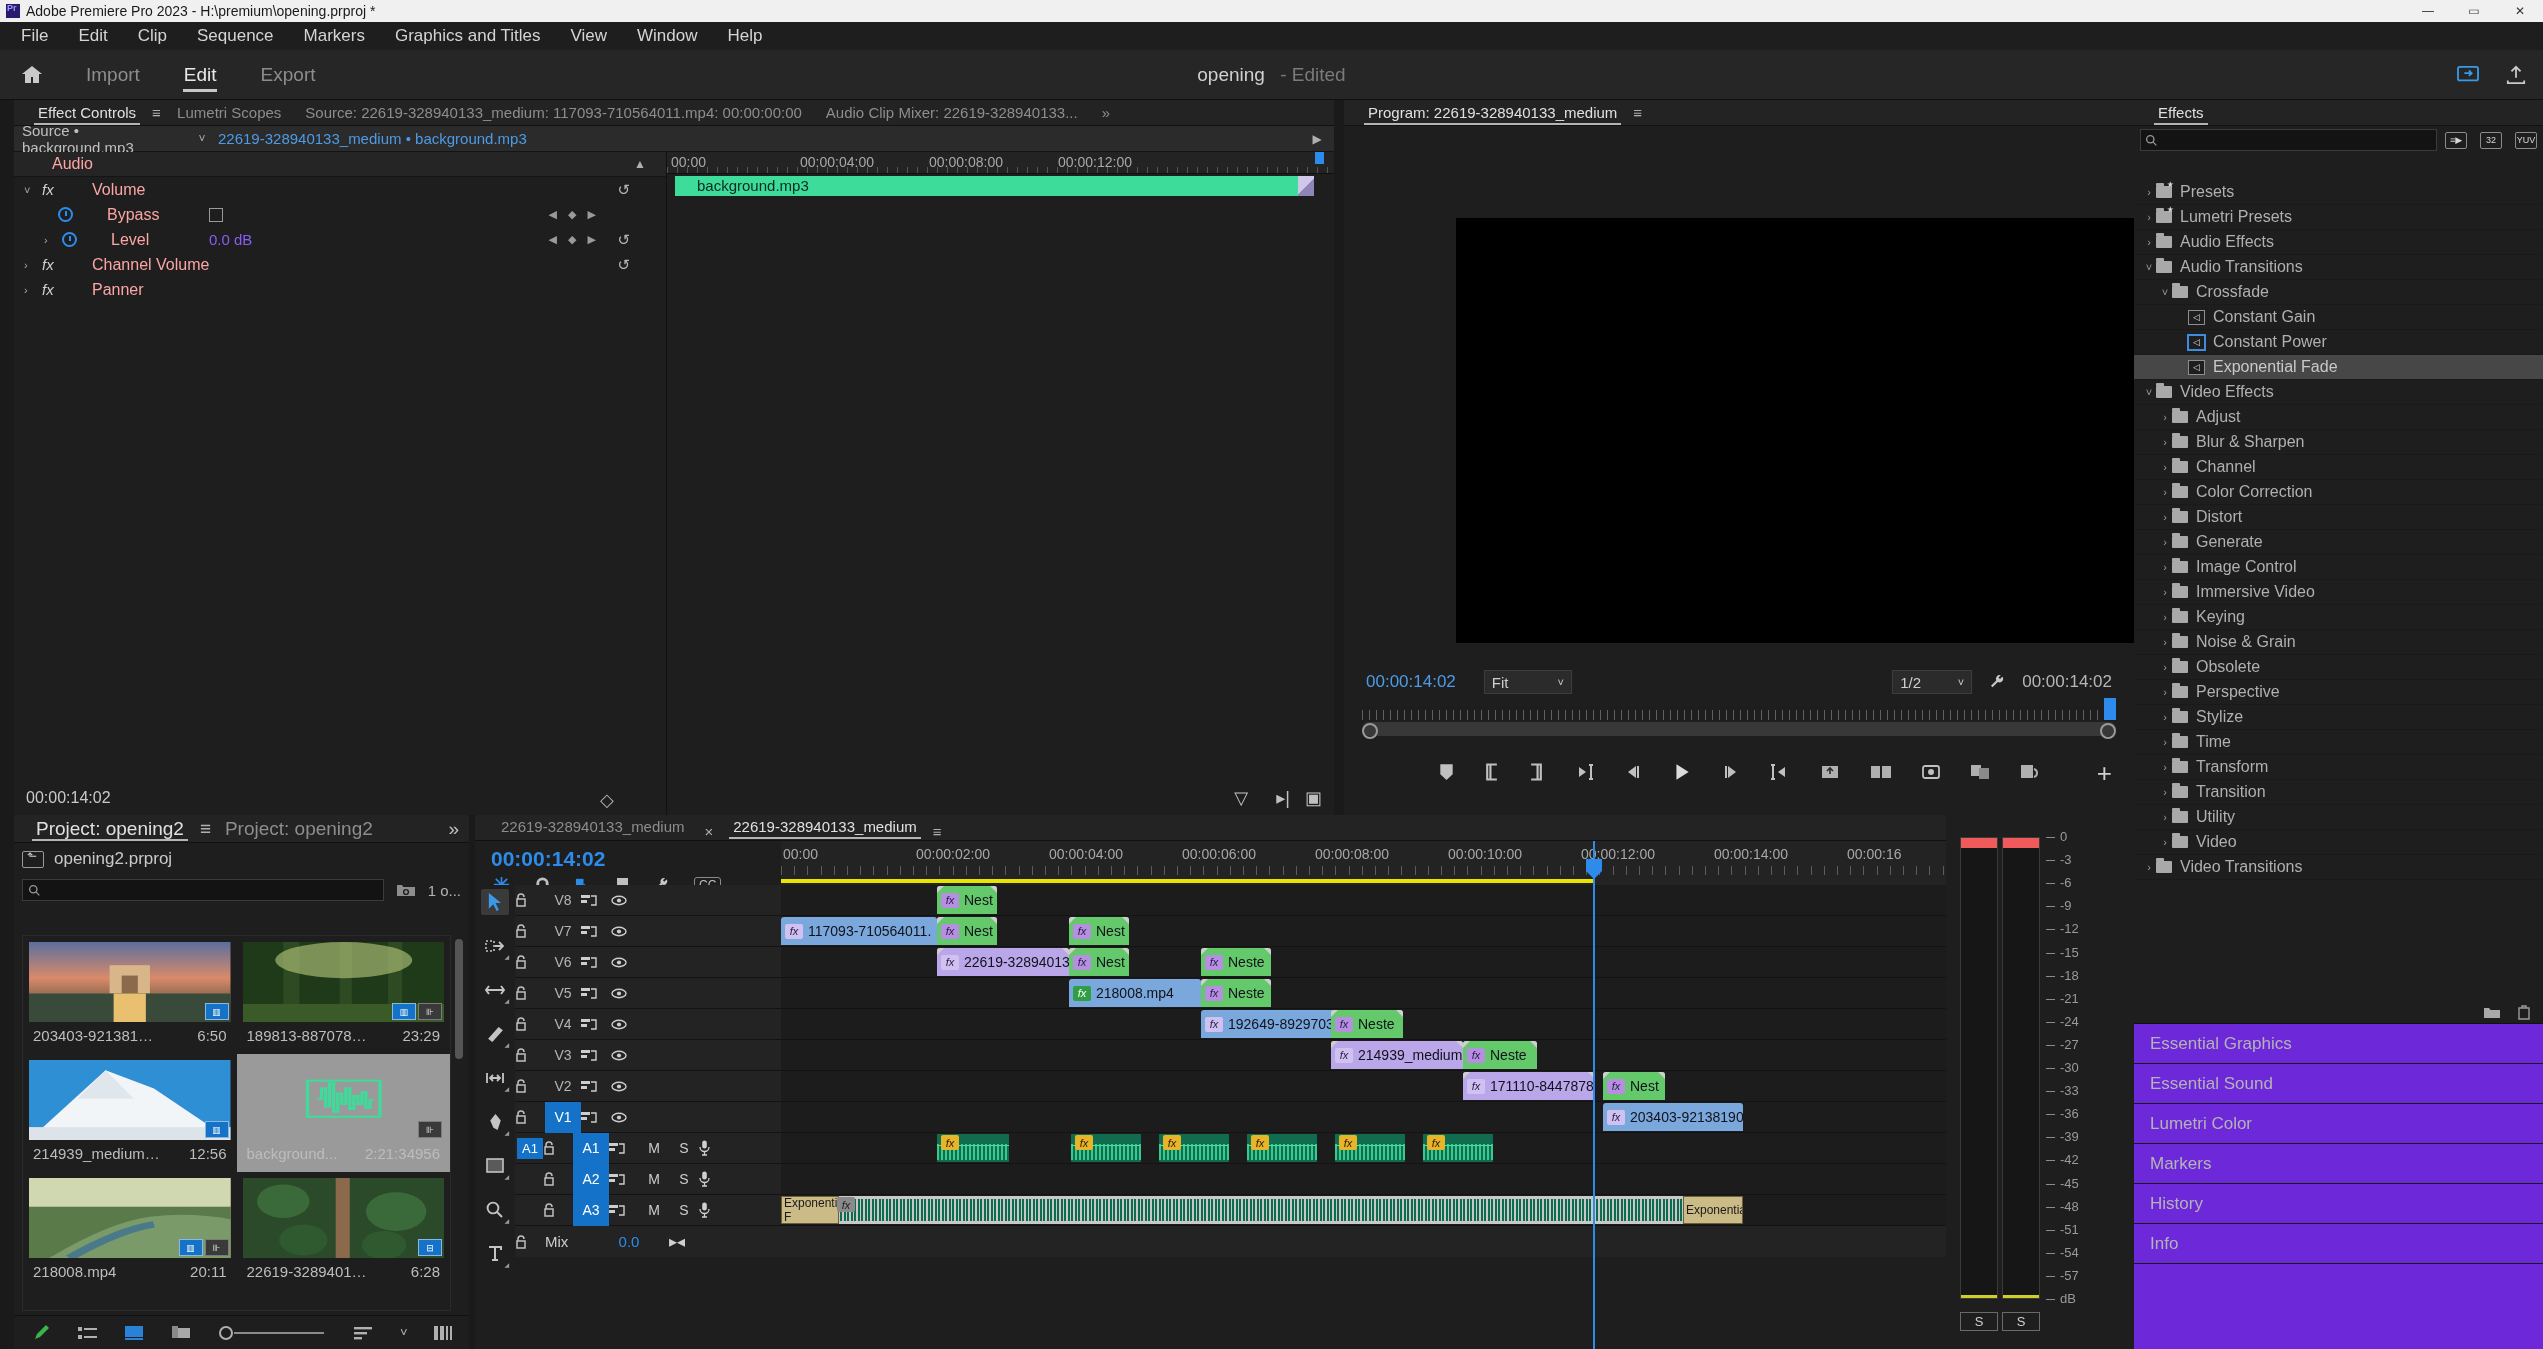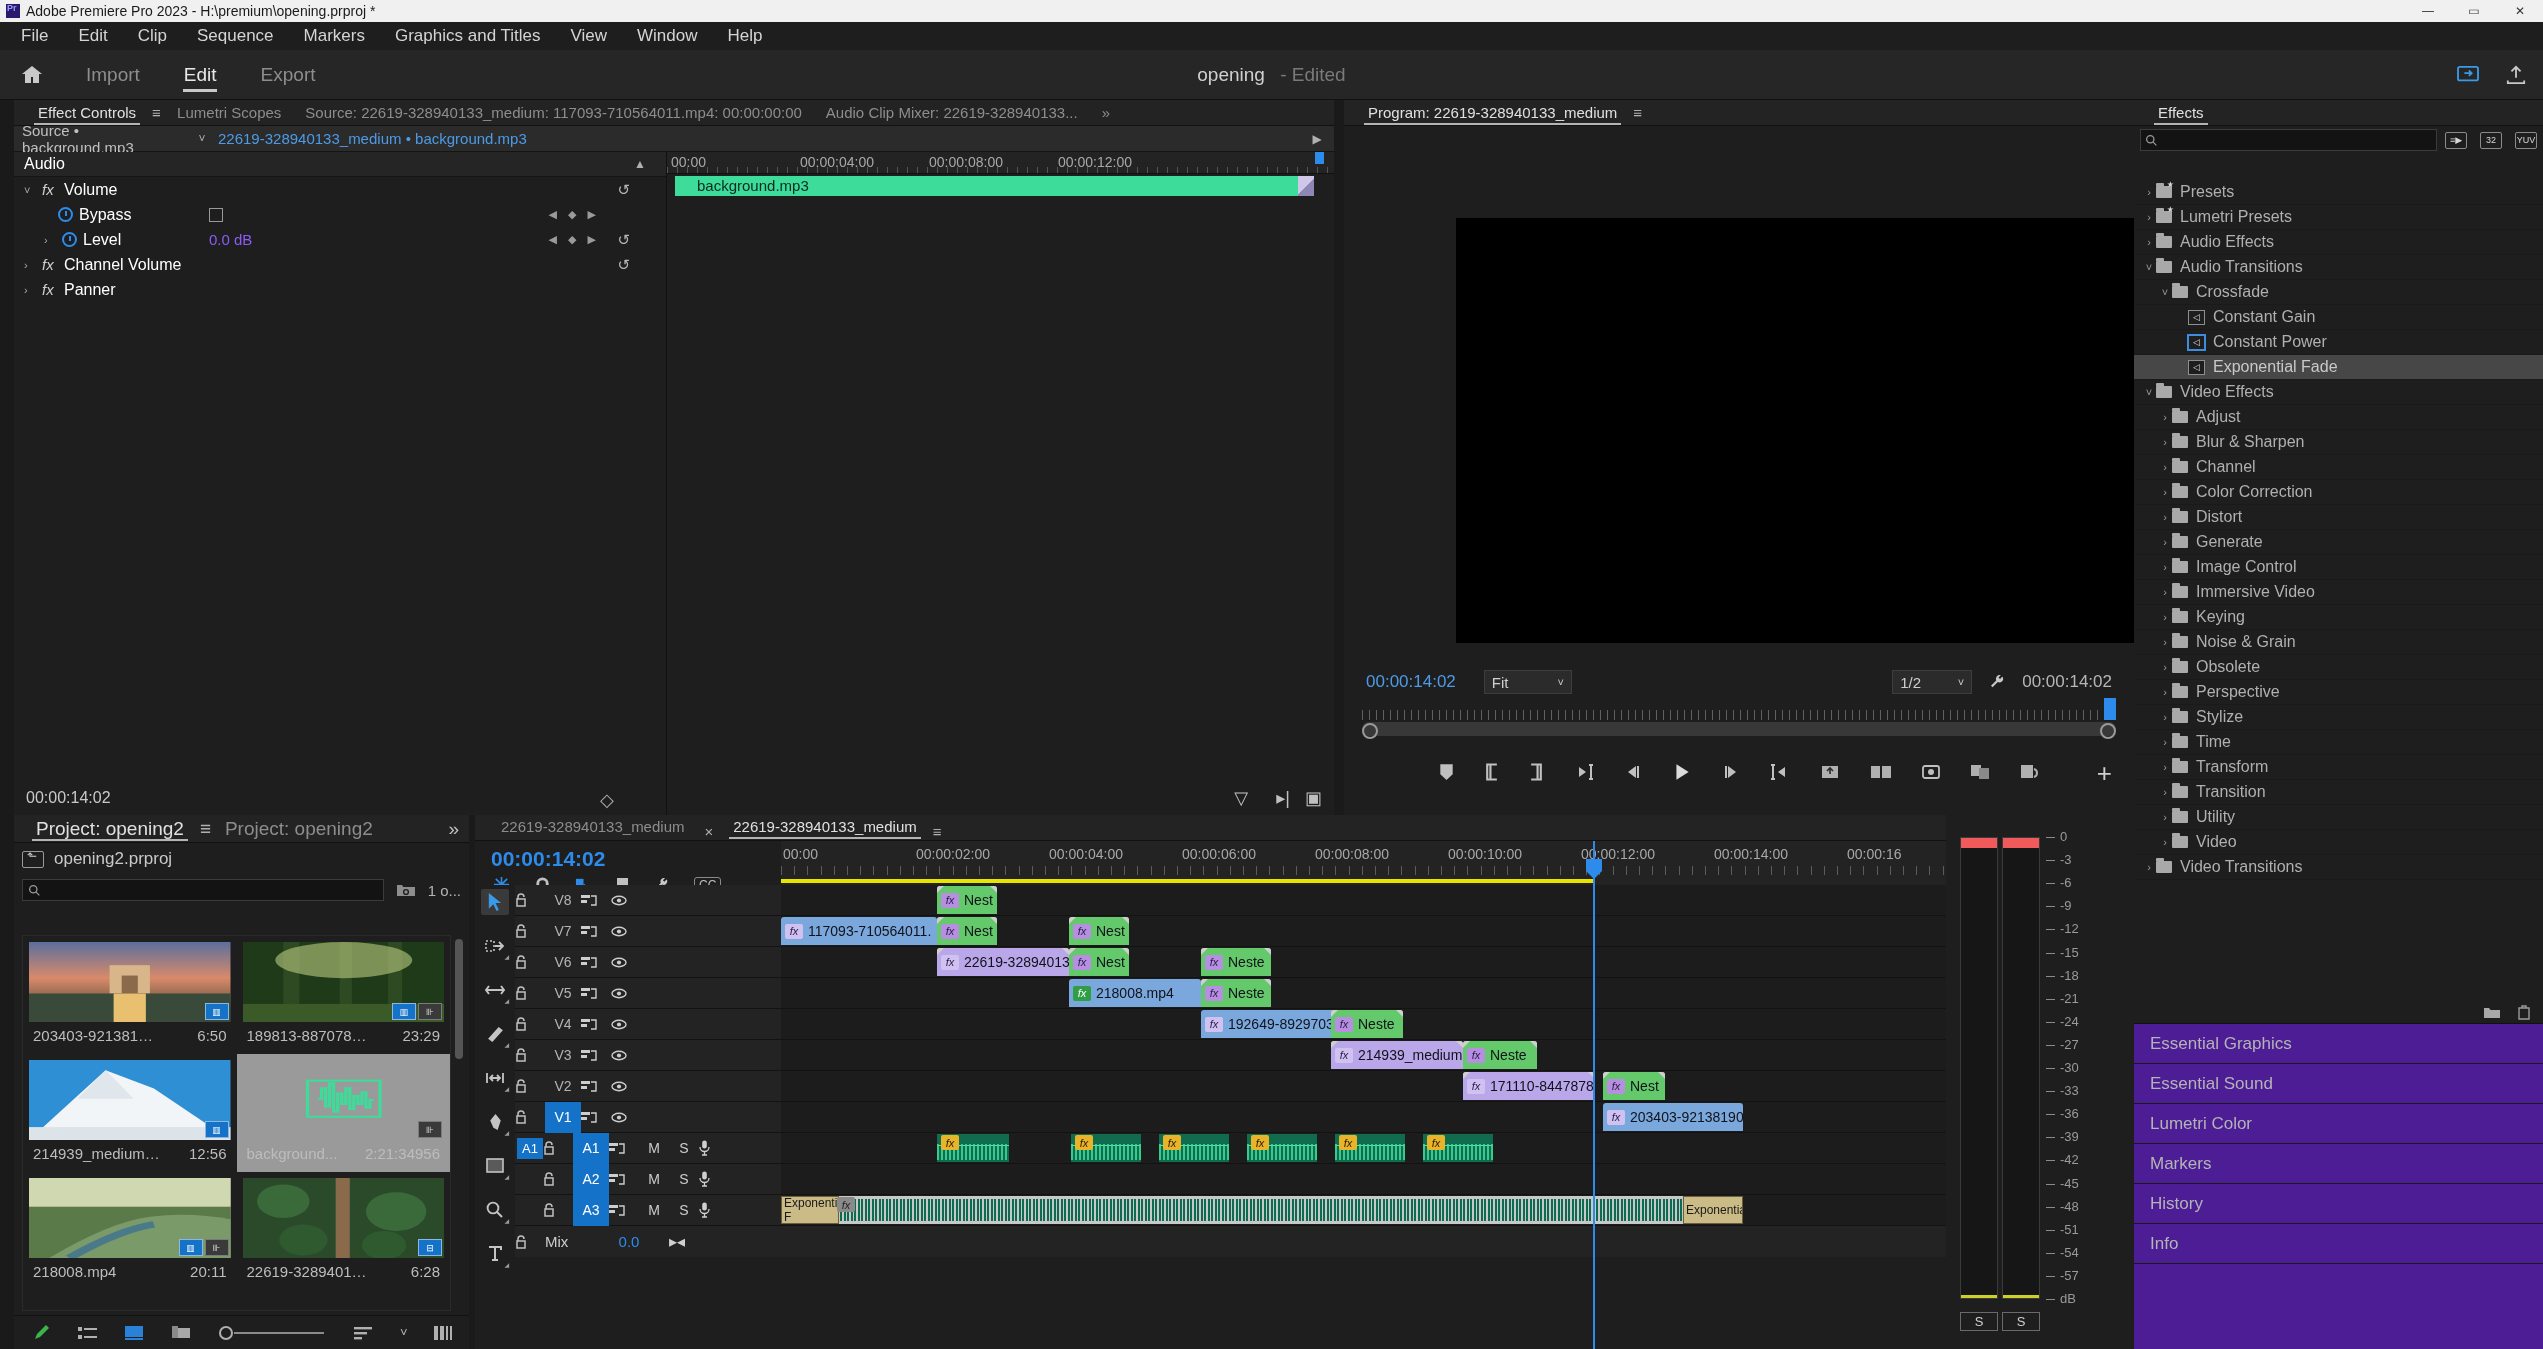--- a/index.html
+++ b/index.html
@@ -57,21 +57,21 @@
   .ec-src-left{ width:178px; padding-left:8px; color:#c0c0c0;}
   .ec-chev{ width:20px; text-align:center; color:#aaa; font-size:12px;}
   .ec-seq{ color:#4d9be6; padding-left:6px; flex:1;}
   .ec-arrow{ width:34px; text-align:center; color:#b0b0b0; font-size:12px;}
   .ec-left{ position:absolute; left:0; top:26px; width:653px; bottom:0; border-right:1px solid #111;}
   .ec-right{ position:absolute; left:653px; top:26px; right:0; bottom:0; }
   .ec-row{ display:flex; align-items:center; height:25px; font-size:16px; padding-left:10px; position:relative;}
   .ec-row.hdr{ background:#252525; border-bottom:1px solid #151515;}
   .ec-tri{ width:18px; color:#aaa; font-size:11px; }
   .ec-fx{ width:22px; color:#cfcfcf; font-style:italic; font-size:15px;}
-  .ec-lbl{ color:#ffffff; }
+  .ec-lbl{ color:#fca5a5;margin-left:28px; }
   .ec-val{ position:absolute; left:195px; color:#8b5cf6; font-size:15px;}
   .ec-kf{ position:absolute; right:70px; display:flex; gap:11px; align-items:center; color:#9a9a9a; font-size:11px;}
   .ec-reset{ position:absolute; right:36px; color:#b5b5b5; font-size:15px;}
   .stopwatch{ width:15px;height:15px;border:2px solid #2d8ceb;border-radius:50%;display:inline-block;margin-right:6px;position:relative;flex:none;}
   .stopwatch:after{content:"";position:absolute;left:5px;top:2px;width:2px;height:5px;background:#2d8ceb;}
   .chk{ width:14px;height:14px;border:1px solid #999; display:inline-block;}
   .ec-tl-ruler{ height:22px; background:#232323; position:relative; border-bottom:1px solid #111;}
   .ec-tl-ruler .tc{ position:absolute; top:2px; font-size:14px; color:#a8a8a8;}
   .ec-tick-row{ position:absolute; bottom:0; left:0; right:0; height:6px;
     background:repeating-linear-gradient(to right,#555 0 1px,transparent 1px 10px);}
@@ -109,21 +109,21 @@
   .fx-node{ height:25px; display:flex; align-items:center; font-size:16px; color:#b0b0b0; border-bottom:1px solid #1a1a1a;}
   .fx-node.sel{ background:#474747; color:#c9c9c9;}
   .fx-arrow{ width:14px; text-align:center; font-size:11px; color:#9a9a9a;}
   .folder{ width:16px; height:12px; background:#a9a9a9; border-radius:1px; margin-right:8px; position:relative; flex:none;}
   .folder:before{content:"";position:absolute;top:-3px;left:0;width:8px;height:3px;background:#a9a9a9;border-radius:1px 1px 0 0;}
   .folder.star:after{content:"★";position:absolute;right:-2px;top:-6px;font-size:8px;color:#d8d8d8;}
   .fxicon{ width:17px;height:15px;border:1px solid #8e8e8e; margin-right:8px; display:flex;align-items:center;justify-content:center; font-size:9px; color:#dcdcdc; flex:none; background:#1e1e1e;}
   .fxicon.hl{ border-color:#3d8ce0; box-shadow:0 0 0 1px #3d8ce0;}
 
   
-  #panelList{ position:absolute; left:2134px; top:900px; width:409px; bottom:0; background:#4c1d95;}
+  #panelList{ position:absolute; left:2134px; top:900px; width:409px; bottom:0; background:#6d28d9;}
   .pl-toolbar{ height:24px; background:#1e1e1e; display:flex; align-items:center; justify-content:flex-end; gap:16px; padding-right:12px; border-bottom:1px solid #111;}
   .pl-item{ height:40px; display:flex; align-items:center; padding-left:16px; font-size:17px; color:#b4b4b4; border-bottom:1px solid #191919;}
 
   
   #projectPanel{ position:absolute; left:14px; top:715px; width:455px; bottom:0; background:#1e1e1e;}
   .pp-titlerow{ height:28px; display:flex; align-items:center; padding-left:10px; font-size:19px; background:#232323; border-bottom:1px solid #111;}
   .pp-proj{ height:32px; display:flex; align-items:center; padding-left:8px; gap:10px; font-size:17px; color:#c9c9c9;}
   .pp-up{ width:22px;height:17px;border:1px solid #9a9a9a;border-radius:2px; position:relative;}
   .pp-up:after{content:"⬑";position:absolute;left:4px;top:-3px;font-size:12px;color:#ccc;}
   .pp-searchrow{ height:30px; display:flex; align-items:center; padding:0 8px; gap:12px;}

